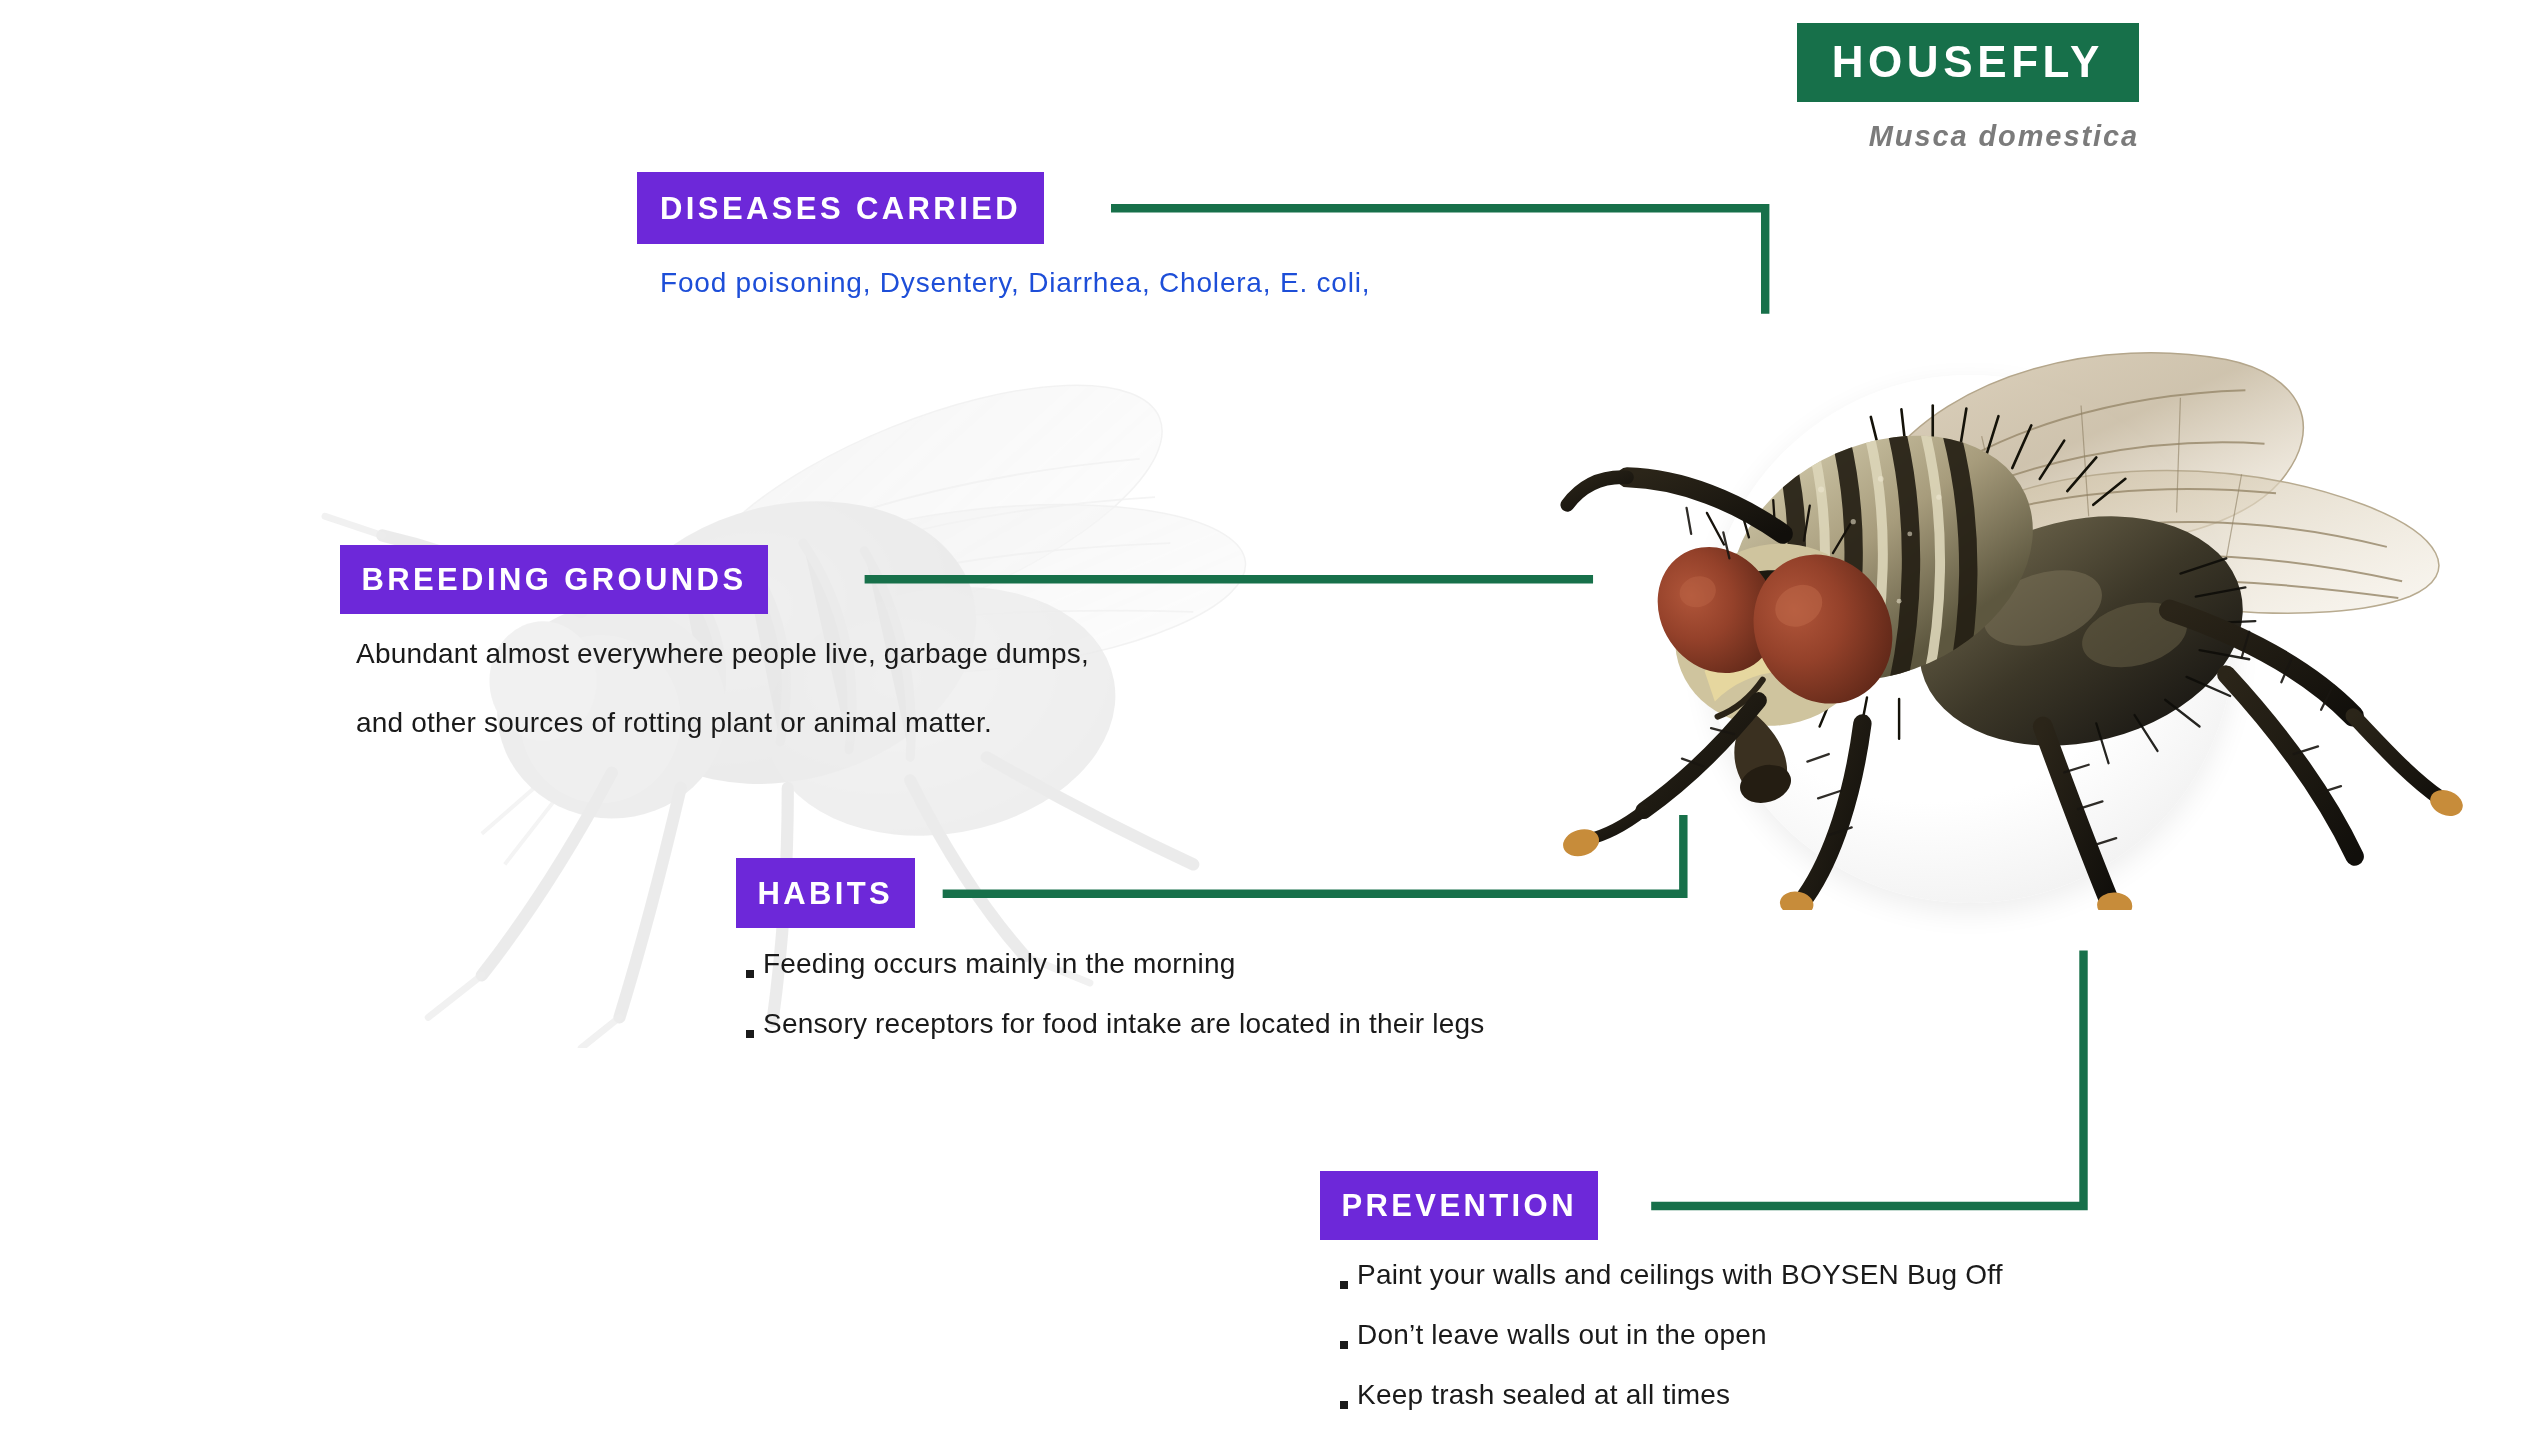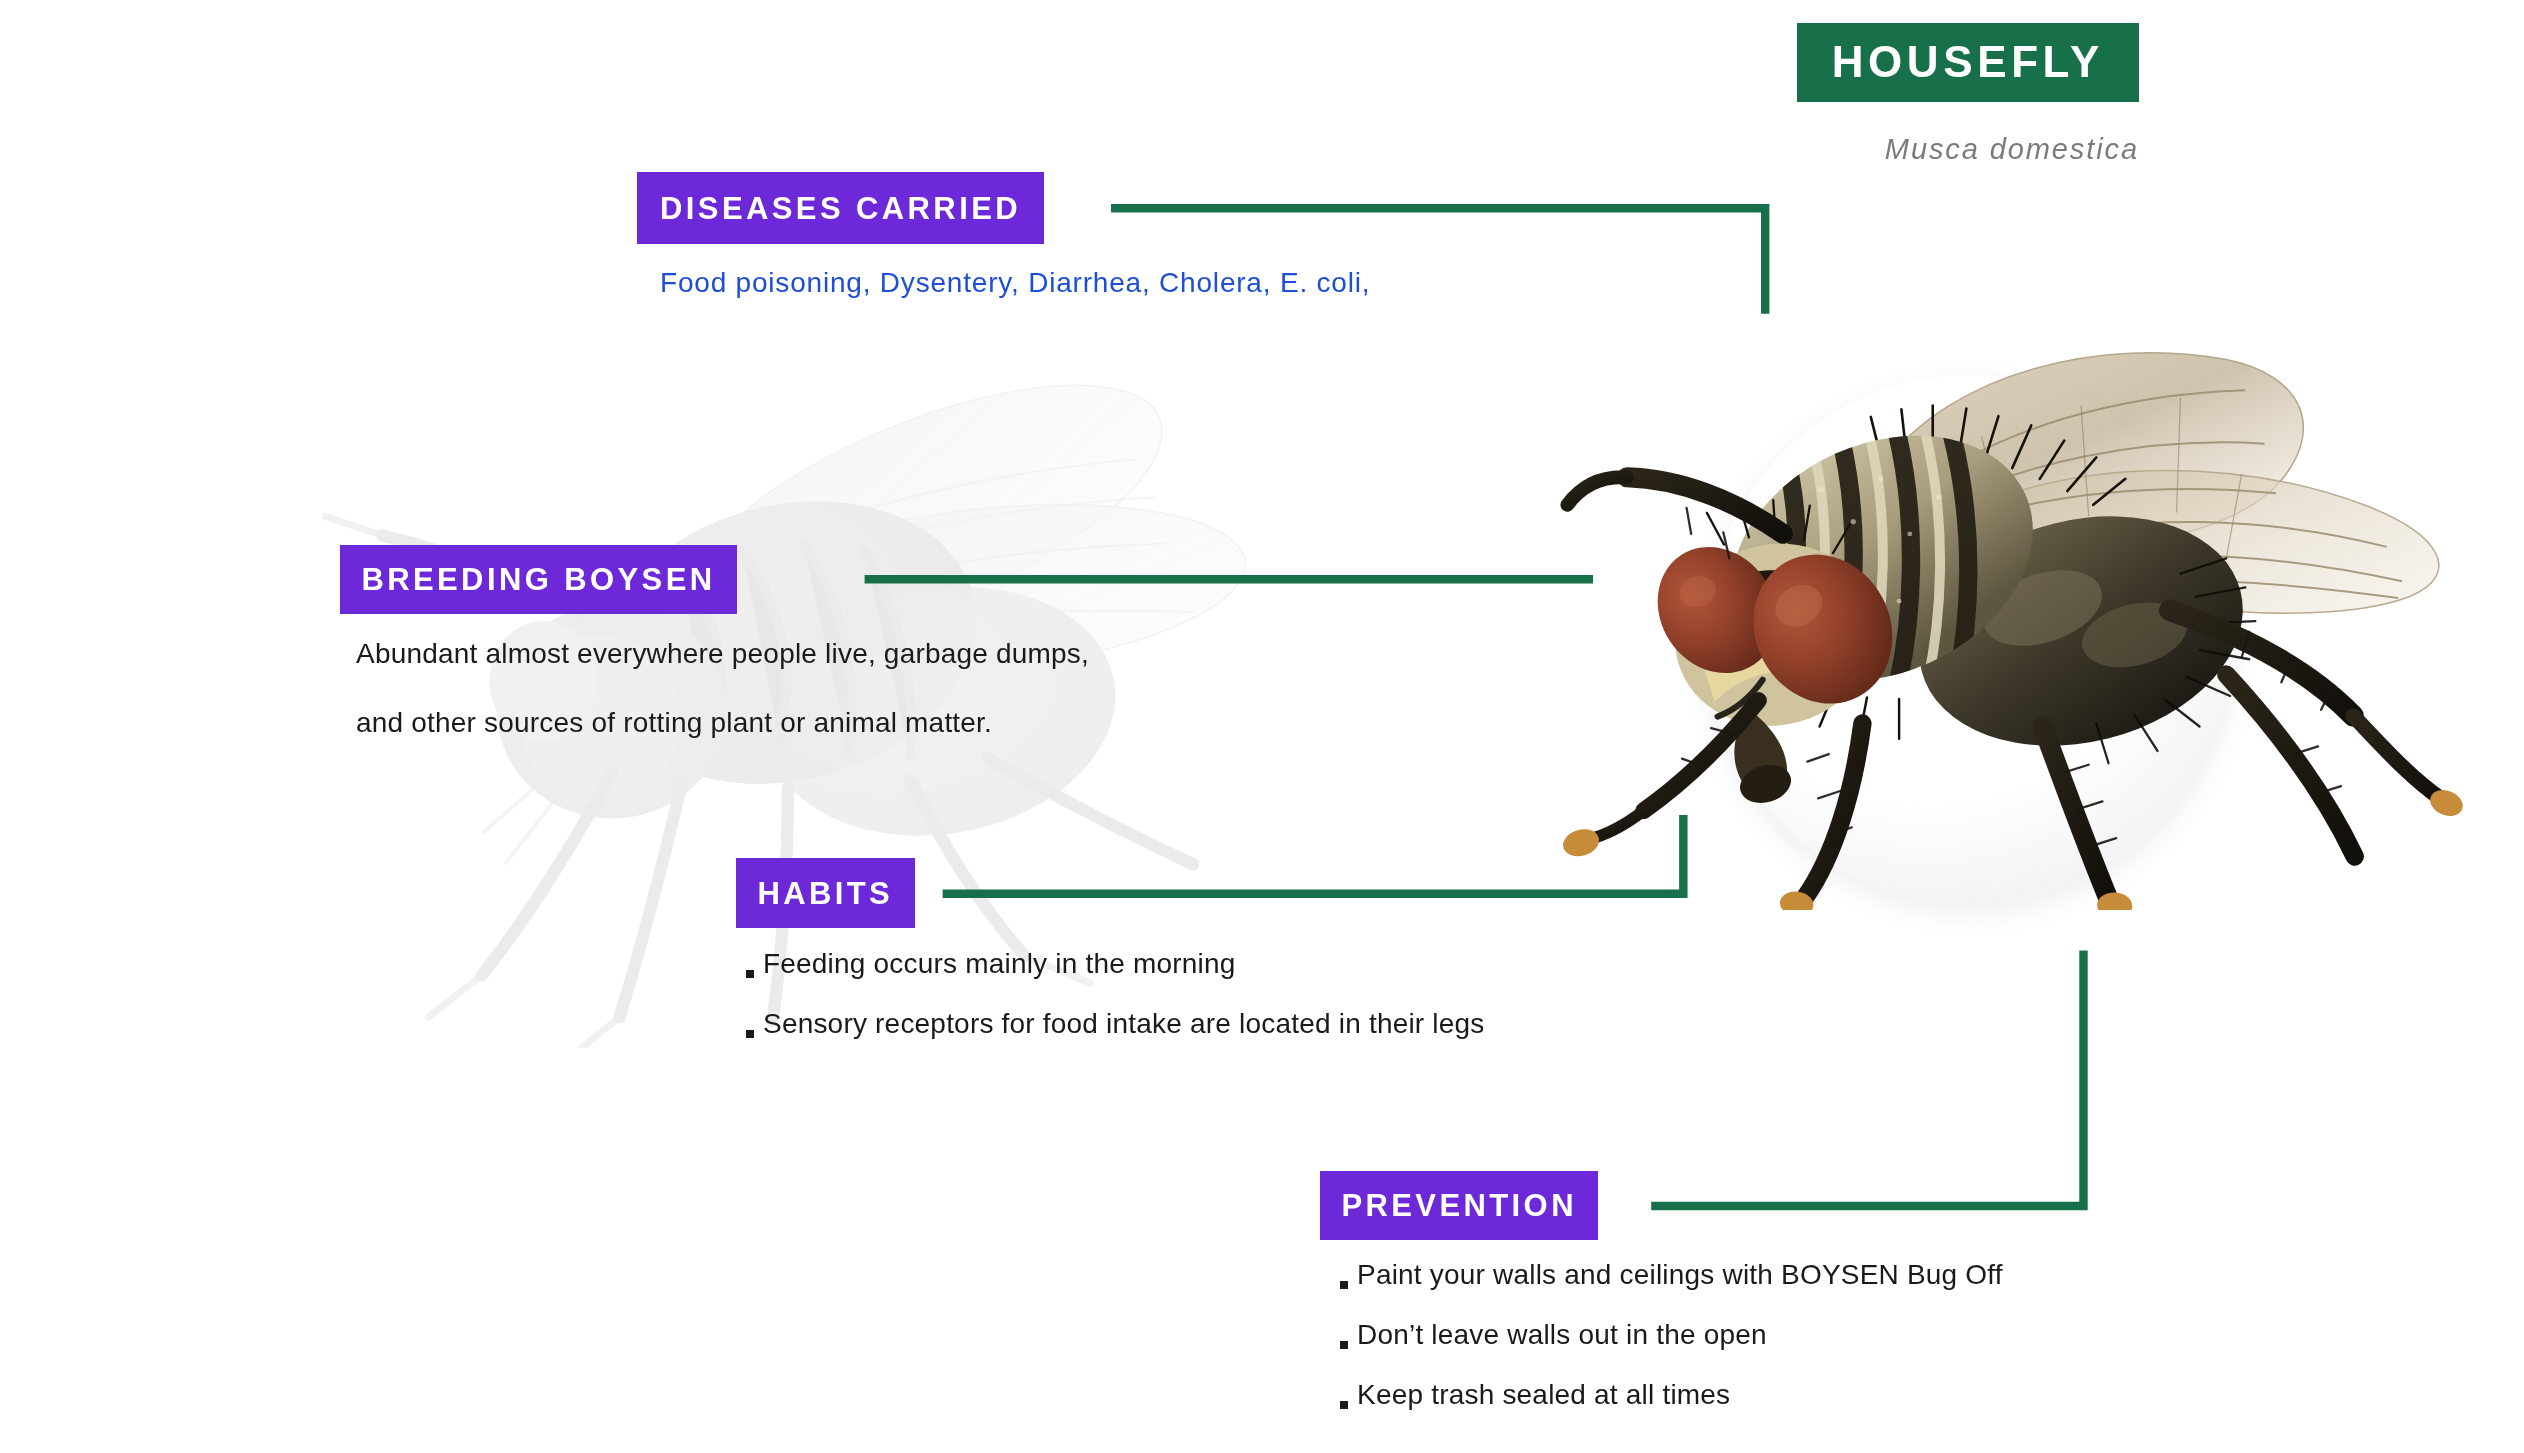--- a/index.html
+++ b/index.html
@@ -25,21 +25,21 @@
   
   .lines{position:absolute;inset:0;width:2525px;height:1454px;pointer-events:none;}
 
   
   .title-block{position:absolute;right:99px;top:23px;text-align:right;}
   .title-box{display:inline-block;background:#17704a;color:#fff;
              padding:17px 35px 18.4px 35px;}
   .title-box span{font-size:44px;font-weight:700;letter-spacing:4.6px;
                   line-height:1;display:block;
                   font-family:"Liberation Sans","DejaVu Sans",sans-serif;}
-  .sci-name{margin-top:31px;color:#7b7b7b;font-size:29px;font-weight:400;
+  .sci-name{margin-top:18px;color:#7b7b7b;font-size:29px;font-weight:700;
             font-style:italic;letter-spacing:1.9px;
             font-family:"Liberation Sans","DejaVu Sans",sans-serif;}
 
   
   .chip{position:absolute;background:#6d28d9;color:#ffffff;
         display:flex;align-items:center;}
   .chip span{font-size:31px;font-weight:700;letter-spacing:3.4px;line-height:1;
              white-space:nowrap;
              font-family:"Liberation Sans","DejaVu Sans",sans-serif;}
 
@@ -340,21 +340,21 @@
   <div class="chip" style="left:637px;top:172px;height:72px;padding:0 23px;">
     <span>DISEASES CARRIED</span>
   </div>
   <div class="body-block tone-gray" style="left:660px;top:269px;">
     <div class="body-line">Food poisoning,  Dysentery, Diarrhea, Cholera, E. coli,</div>
     <div class="sp-lg"></div>
     <div class="sp-lg"></div>
   </div>
 
   <div class="chip" style="left:340px;top:545px;height:69px;padding:0 21.4px;">
-    <span>BREEDING BOYSEN</span>
+    <span>BREEDING GROUNDS</span>
   </div>
   <div class="body-block tone-dark" style="left:356px;top:640px;">
     <div class="body-line">Abundant almost everywhere people live, garbage dumps,</div>
     <div class="sp-lg"></div>
     <div class="body-line">and other sources of rotting plant or animal matter.</div>
   </div>
 
   <div class="chip" style="left:736px;top:858px;height:70px;padding:0 21.4px;">
     <span>HABITS</span>
   </div>

